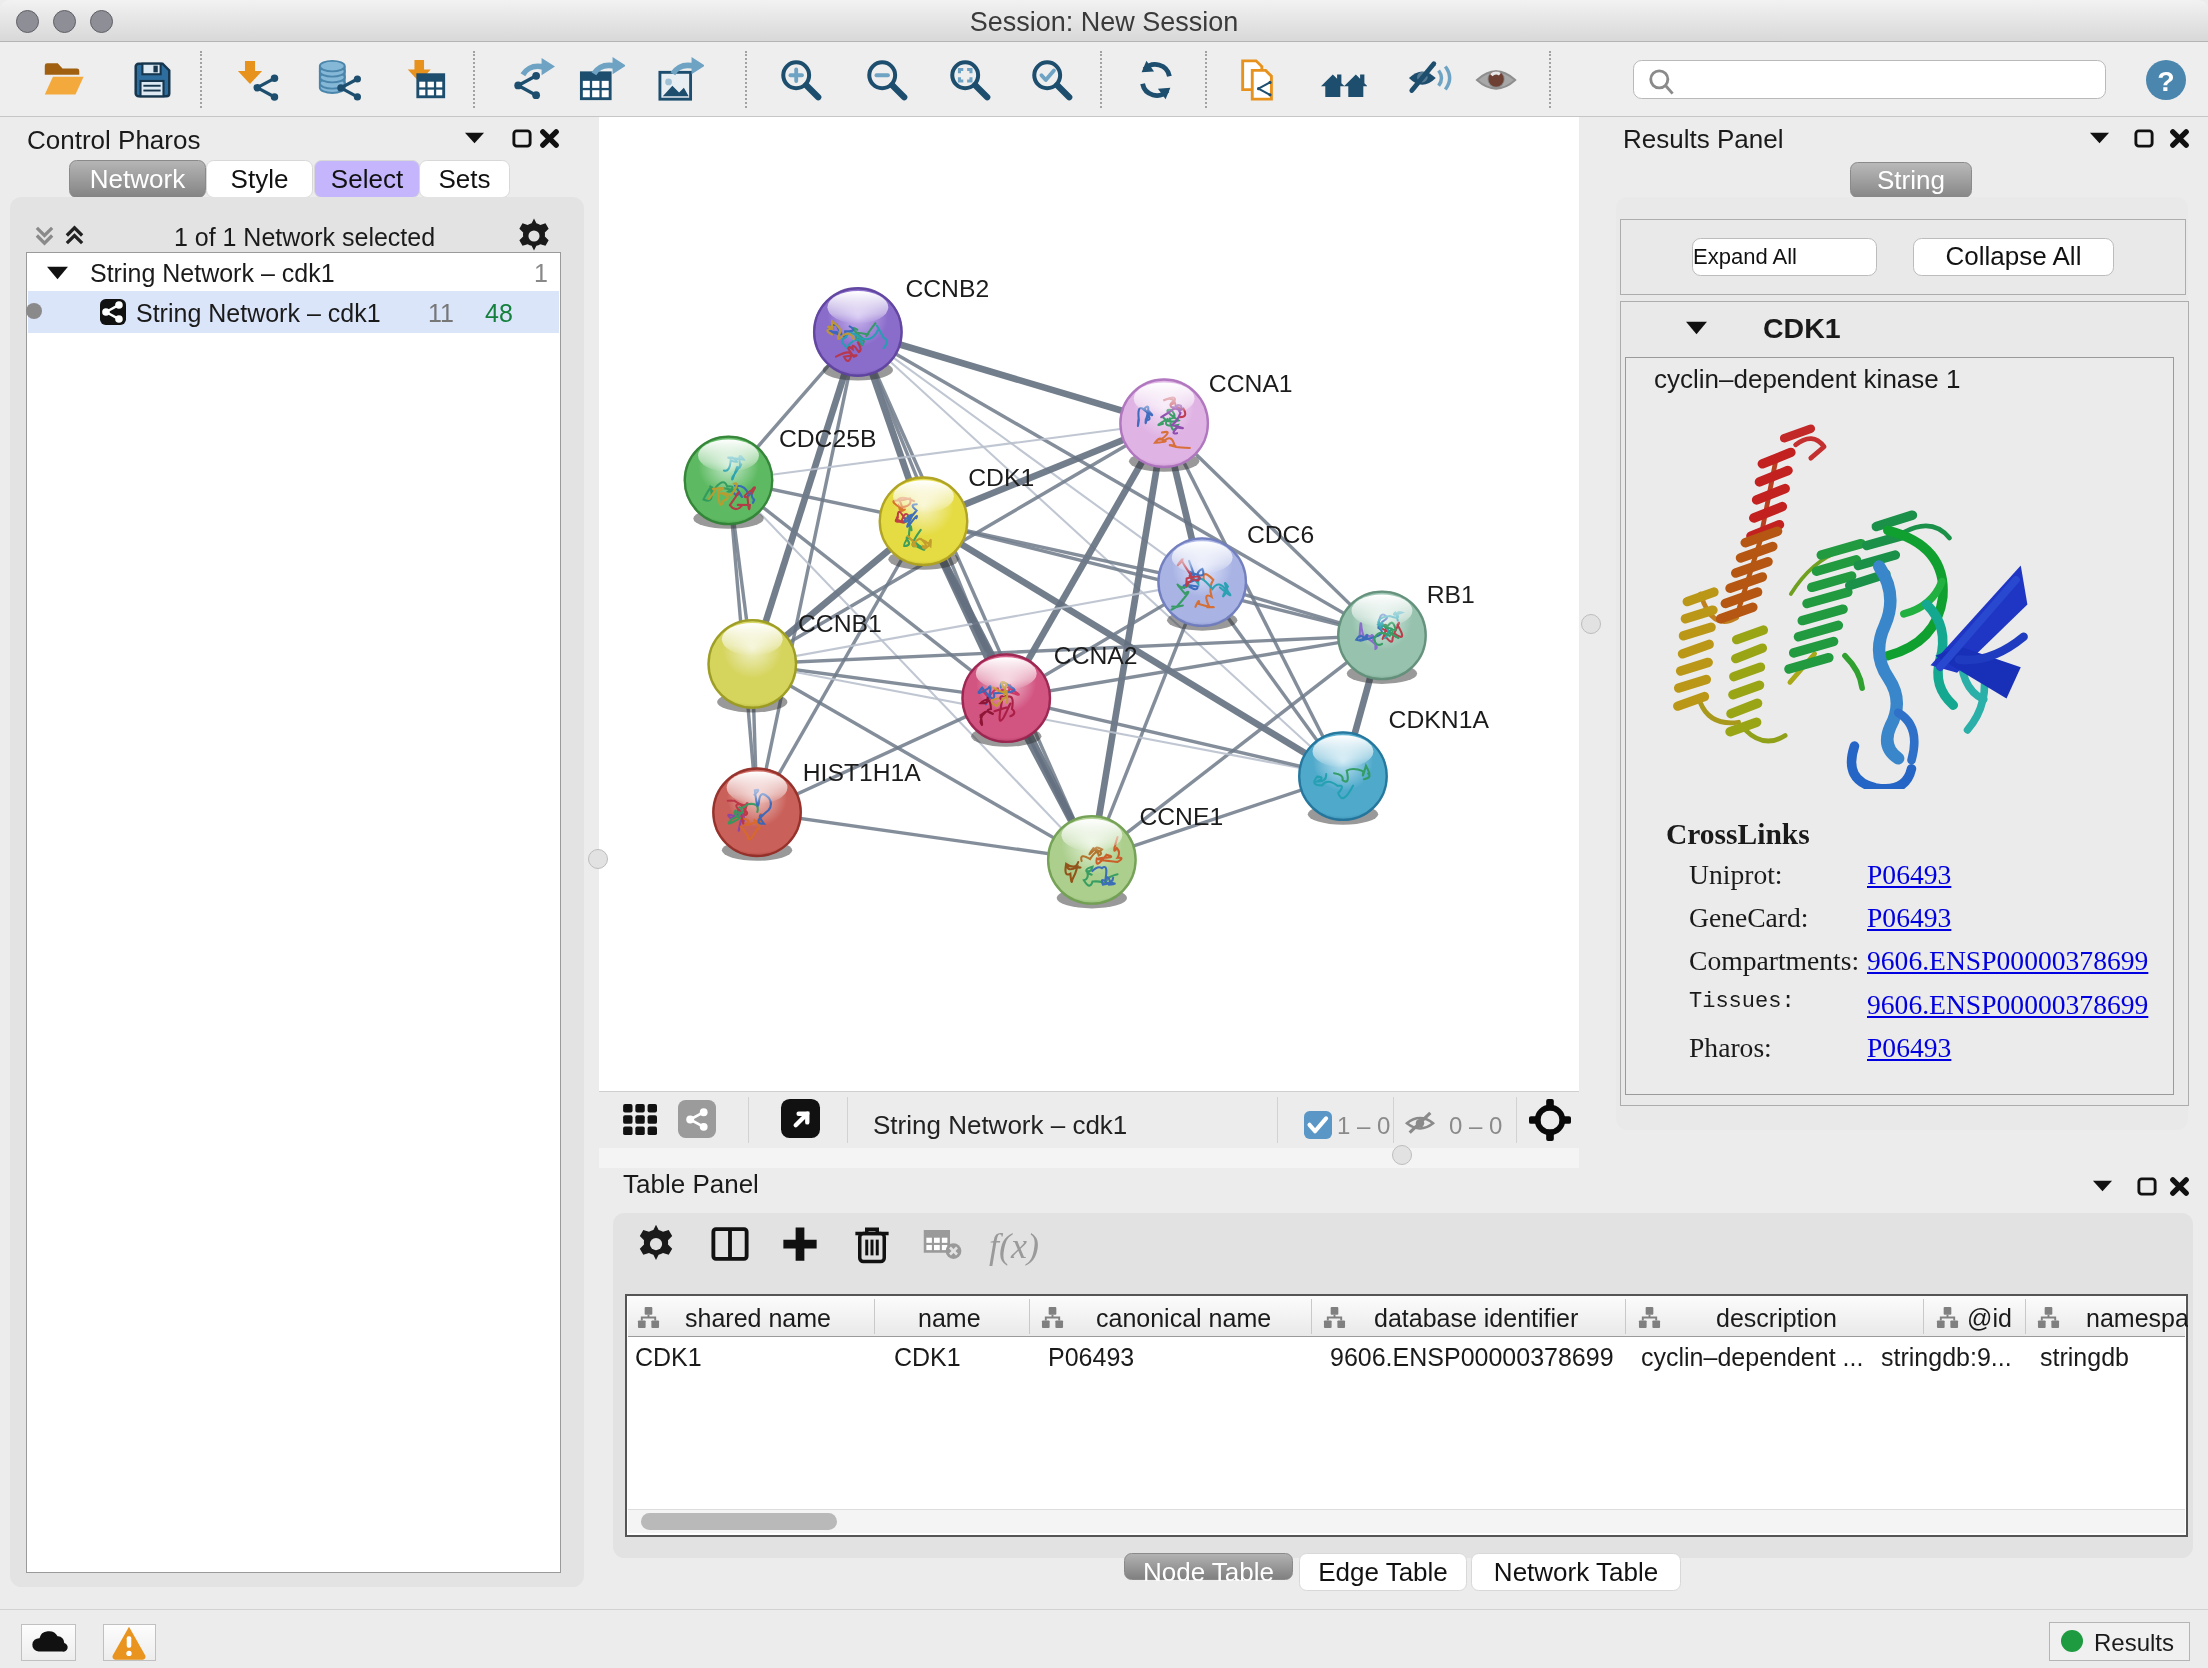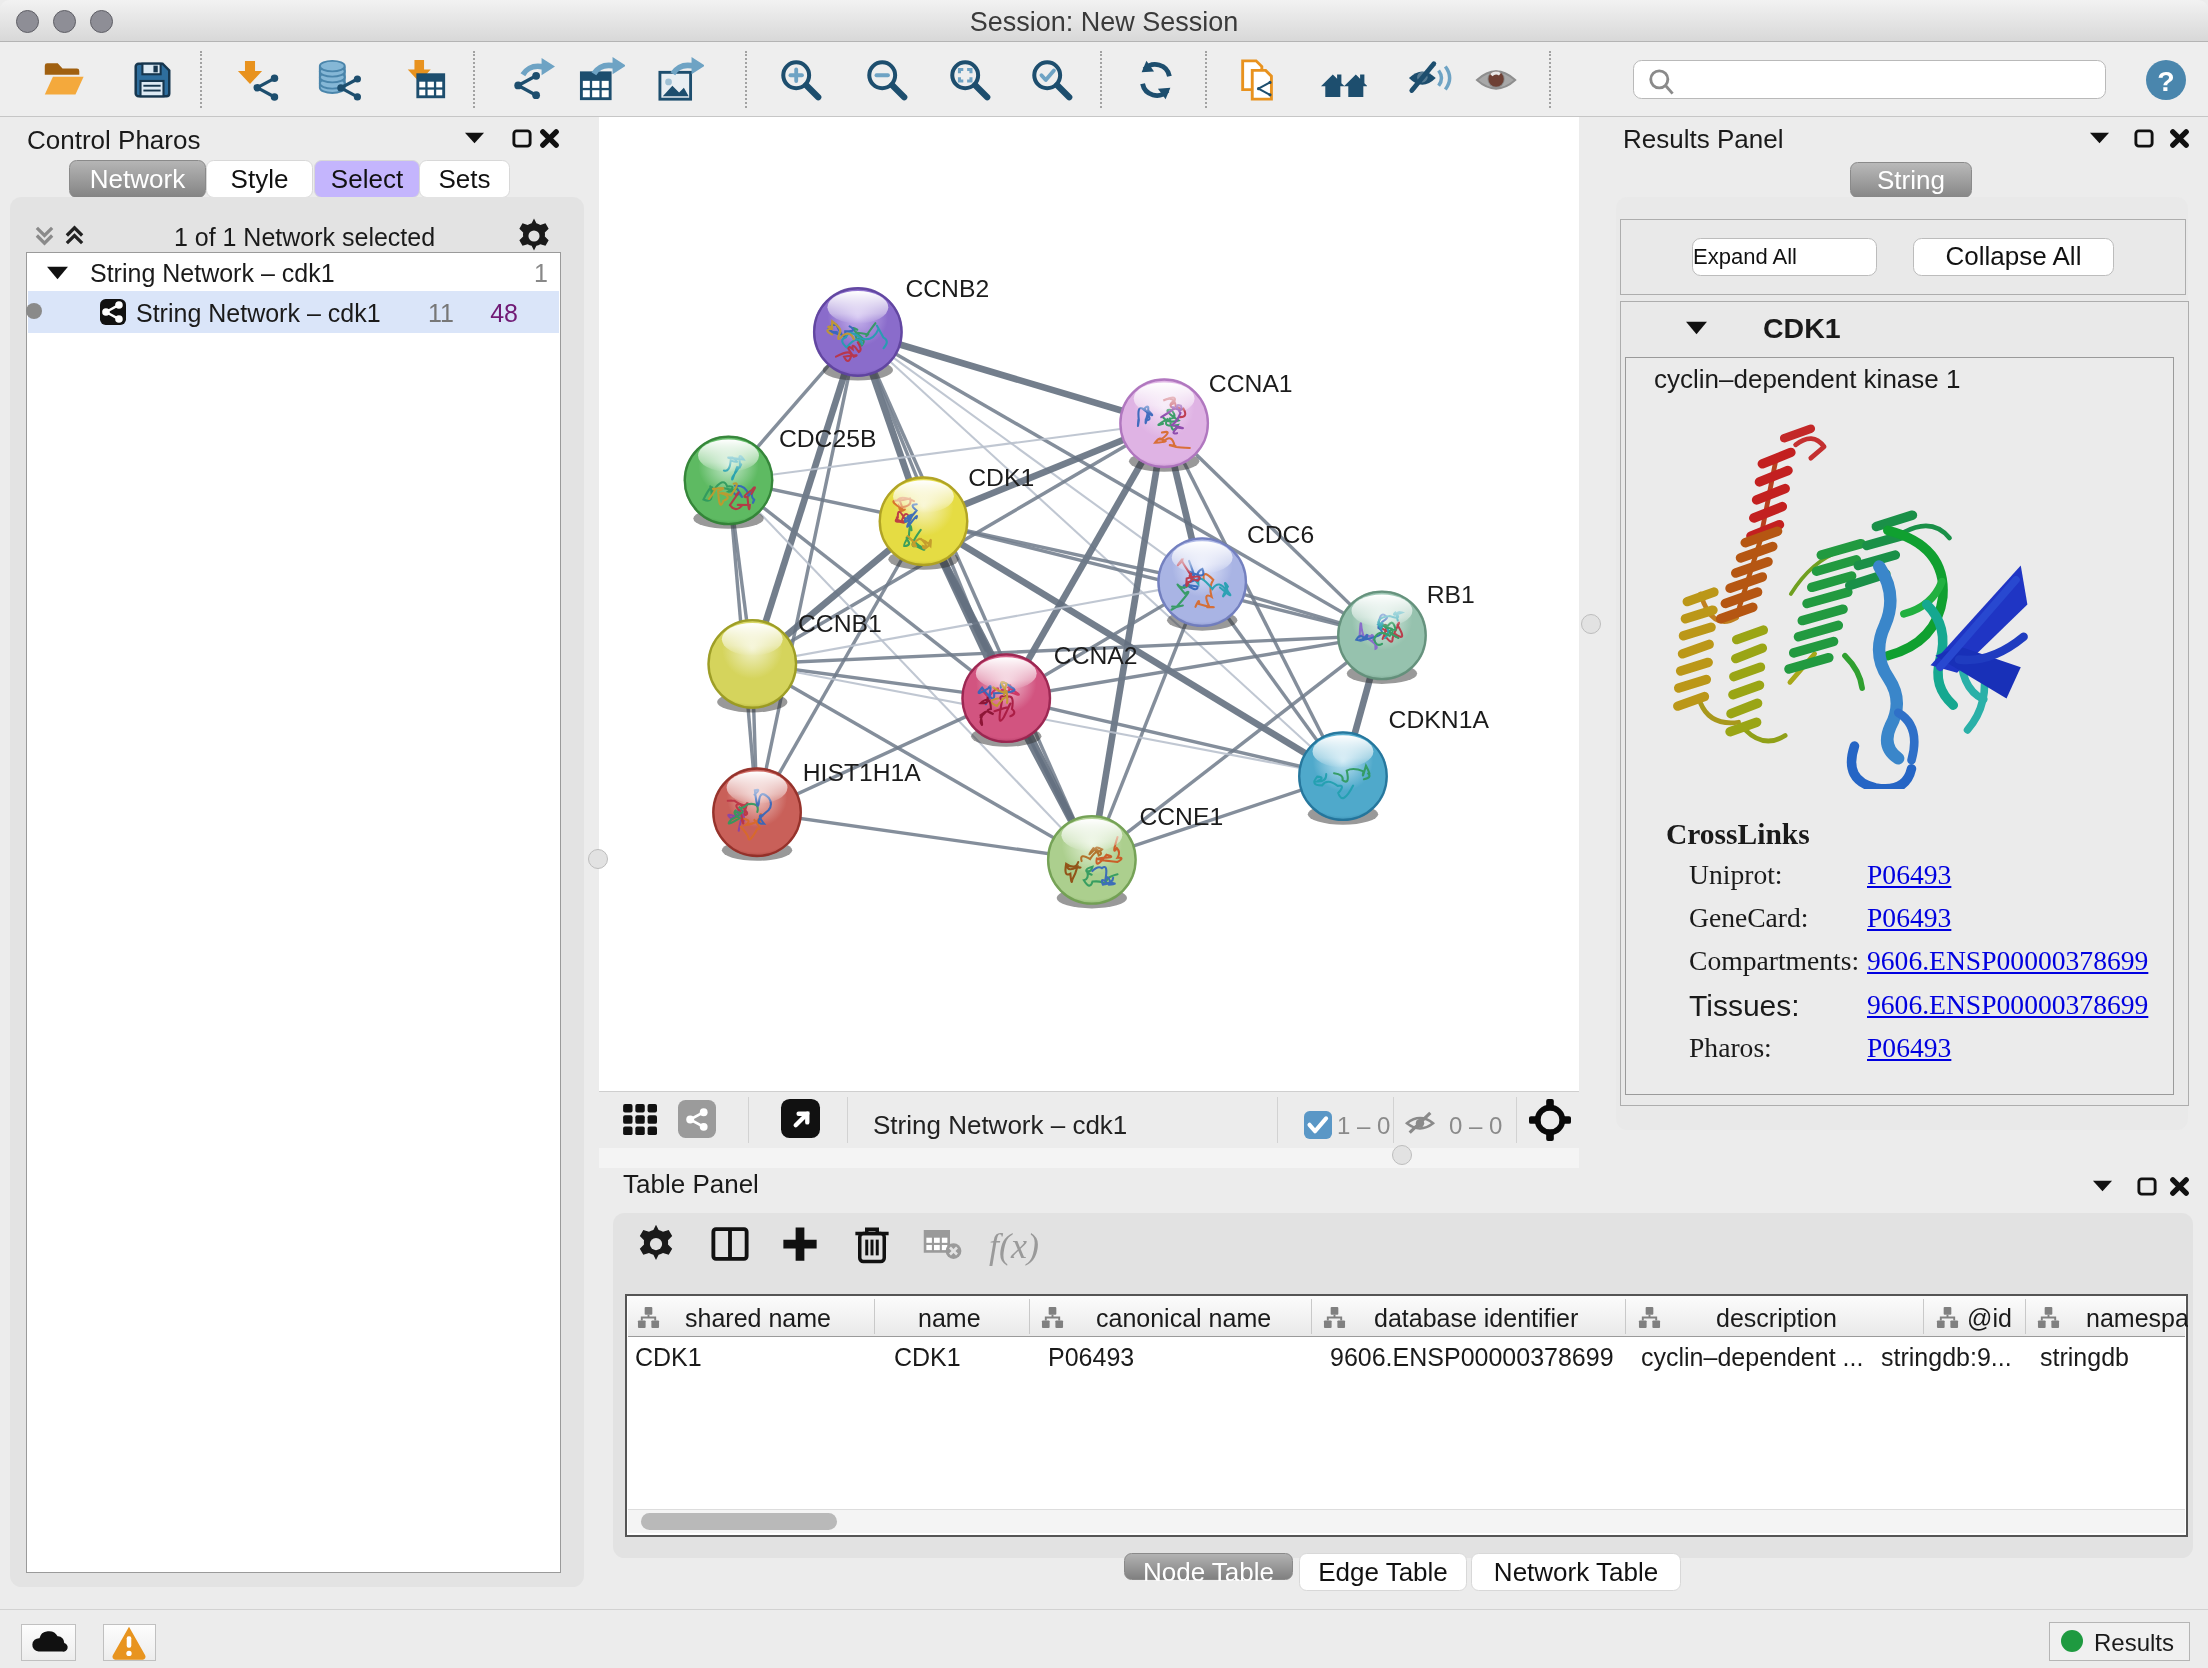--- a/index.html
+++ b/index.html
@@ -224,21 +224,21 @@
     <g stroke="#fff" stroke-width="4.6" fill="#fff">
       <line x1="11.0" y1="24.0" x2="35.0" y2="11.0"></line>
       <line x1="11.0" y1="24.0" x2="35.0" y2="37.0"></line>
       <circle cx="11.0" cy="24.0" r="7.0" stroke="none"></circle>
       <circle cx="35.0" cy="11.0" r="7.0" stroke="none"></circle>
       <circle cx="35.0" cy="37.0" r="7.0" stroke="none"></circle>
     </g>
   </svg>
 <div class="t" style="left:136px;top:299px;font-size:25px">String Network – cdk1</div>
 <div class="t" style="left:428px;top:299px;width:52px;text-align:left;font-size:25px;color:#777">11</div>
-<div class="t" style="left:480px;top:299px;width:38px;text-align:right;font-size:25px;color:#701a75">48</div>
+<div class="t" style="left:480px;top:299px;width:38px;text-align:center;font-size:25px;color:#15803d">48</div>
 <div class="abs" style="left:599px;top:117px;width:980px;height:974px;background:#fff"></div>
 <svg style="position:absolute;left:599px;top:117px" width="980" height="974" viewBox="0 0 1030 1024">
     <defs>
       <radialGradient id="g1" cx="0.5" cy="0.33" r="0.75">
         <stop offset="0" stop-color="#c9b6ee"></stop>
         <stop offset="0.45" stop-color="#8a6ccb"></stop>
         <stop offset="0.82" stop-color="#8a6ccb"></stop>
         <stop offset="1" stop-color="#5b3f9a"></stop>
       </radialGradient>
       <radialGradient id="g2" cx="0.5" cy="0.33" r="0.75">
@@ -630,21 +630,21 @@
       <path d="M256 310 q24 14 14 50" stroke="#2f70c8" stroke-width="9"></path>
     </g>
   </svg>
 <div class="t" style="left:1666px;top:818px;font-family:'Liberation Serif',serif;font-size:29.5px;font-weight:bold">CrossLinks</div>
 <div class="t" style="left:1689px;top:859px;font-family:'Liberation Serif',serif;font-size:27.6px">Uniprot:</div>
 <div class="t" style="left:1867px;top:859px;font-family:'Liberation Serif',serif;font-size:27.6px;color:#0000e0;text-decoration:underline">P06493</div>
 <div class="t" style="left:1689px;top:902px;font-family:'Liberation Serif',serif;font-size:27.6px">GeneCard:</div>
 <div class="t" style="left:1867px;top:902px;font-family:'Liberation Serif',serif;font-size:27.6px;color:#0000e0;text-decoration:underline">P06493</div>
 <div class="t" style="left:1689px;top:945px;font-family:'Liberation Serif',serif;font-size:27.6px">Compartments:</div>
 <div class="t" style="left:1867px;top:945px;font-family:'Liberation Serif',serif;font-size:27.6px;color:#0000e0;text-decoration:underline">9606.ENSP00000378699</div>
-<div class="t" style="left:1689px;top:989px;font-family:Liberation Sans, sans-serif;font-size:30px">Tissues:</div>
+<div class="t" style="left:1689px;top:989px;font-family:Liberation Mono, monospace;font-size:22px">Tissues:</div>
 <div class="t" style="left:1867px;top:989px;font-family:'Liberation Serif',serif;font-size:27.6px;color:#0000e0;text-decoration:underline">9606.ENSP00000378699</div>
 <div class="t" style="left:1689px;top:1032px;font-family:'Liberation Serif',serif;font-size:27.6px">Pharos:</div>
 <div class="t" style="left:1867px;top:1032px;font-family:'Liberation Serif',serif;font-size:27.6px;color:#0000e0;text-decoration:underline">P06493</div>
 <div class="t" style="left:623px;top:1169px;font-size:26px">Table Panel</div>
 <svg style="position:absolute;left:2091px;top:1176px" width="23" height="21" viewBox="0 0 24 22">
     <path d="M2 5 h20 l-10 11 Z" fill="#111"></path>
   </svg>
 <svg style="position:absolute;left:2136px;top:1176px" width="22" height="21" viewBox="0 0 23 22">
     <rect x="3" y="3" width="17" height="16" rx="3" fill="none" stroke="#111" stroke-width="3"></rect>
   </svg>

